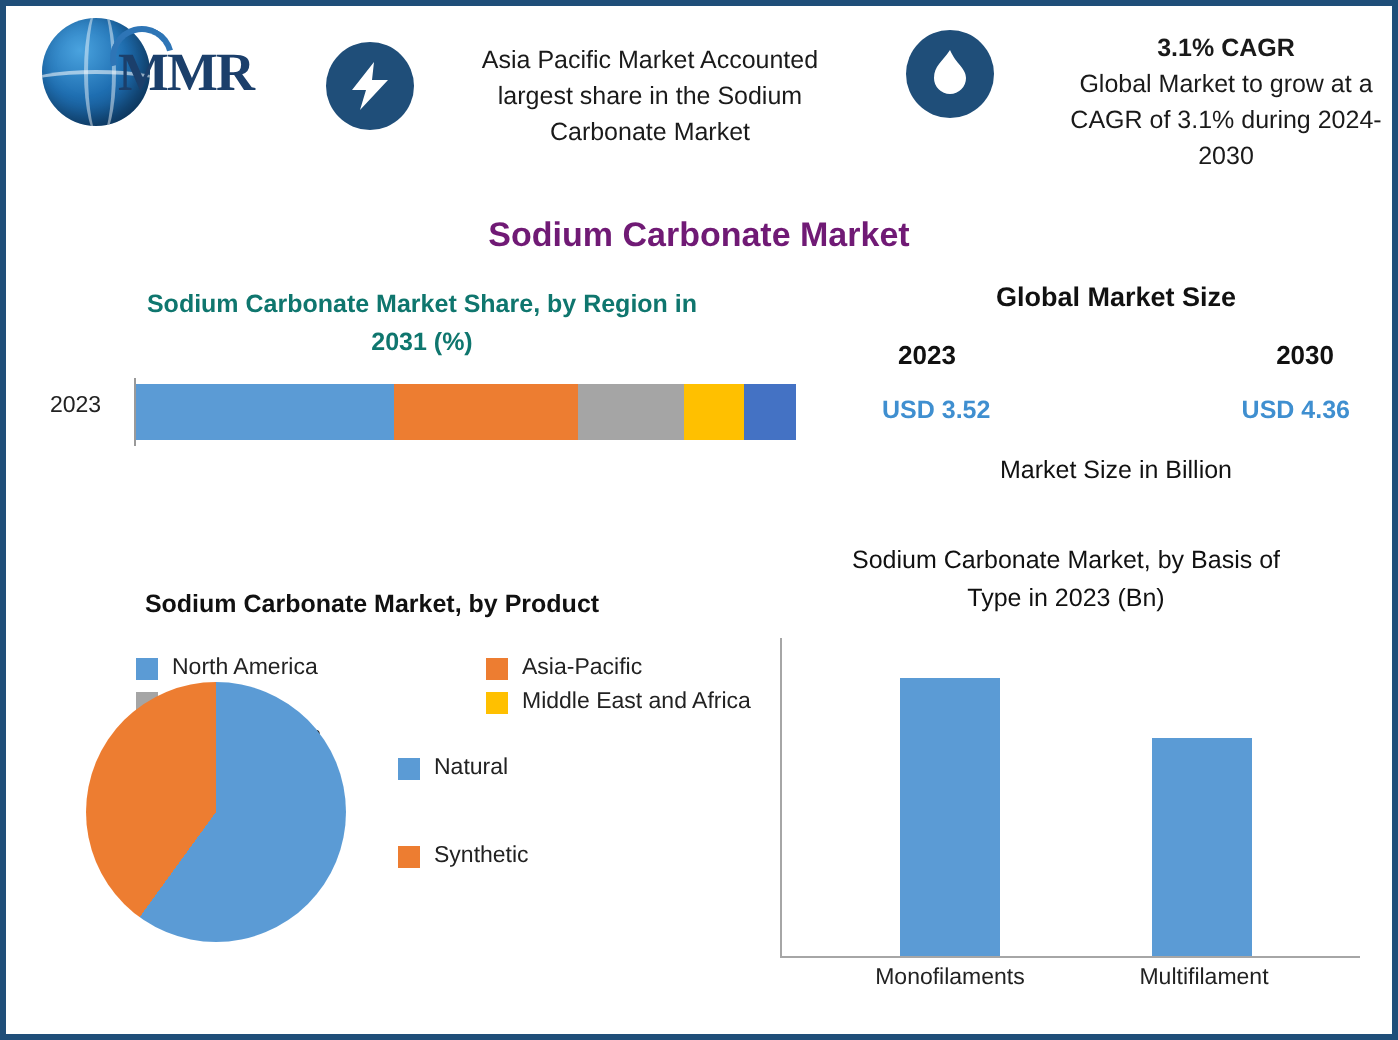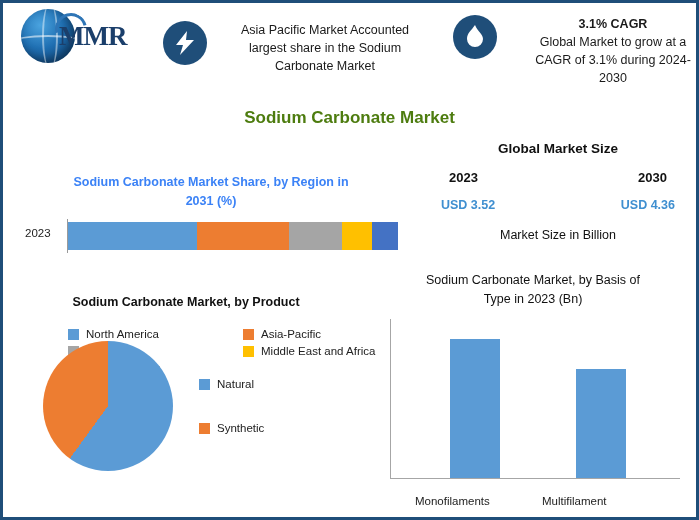--- a/index.html
+++ b/index.html
@@ -104,37 +104,36 @@
   #hdr-cagr .hdr-text { width: 180px; }
 
   
   .main-title {
     position: absolute;
     left: 0; top: 105px;
     width: 693px;
     text-align: center;
     font-size: 17px;
     font-weight: bold;
-    color: #4d7c0f;
+    color: #701a75;
   }
 
   
   .region-block {
     position: absolute;
     left: 18px; top: 140px;
     width: 390px;
   }
   .region-title {
     width: 380px;
     text-align: center;
     font-size: 12.5px;
     font-weight: bold;
-    color: #3b82f6;
+    color: #0f766e;
     line-height: 1.5;
-    margin-top: 30px;
   }
   .region-chart {
     position: relative;
     margin-top: 8px;
     height: 34px;
   }
   .region-ylabel {
     position: absolute;
     left: 4px; top: 8px;
     font-size: 11.5px;
@@ -283,23 +282,22 @@
   }
   .bt-xlabels {
     position: absolute;
     left: 12px; top: 212px;
     width: 290px;
     font-size: 11.5px;
     color: #222;
   }
   .bt-xlabels span {
     position: absolute;
-    text-align: left;
+    text-align: center;
     width: 120px;
-    margin-top: 12px;
   }
 </style>
 </head>
 <body>
 
 <div id="page">
 
   <div class="header">
 
     <div class="logo">

